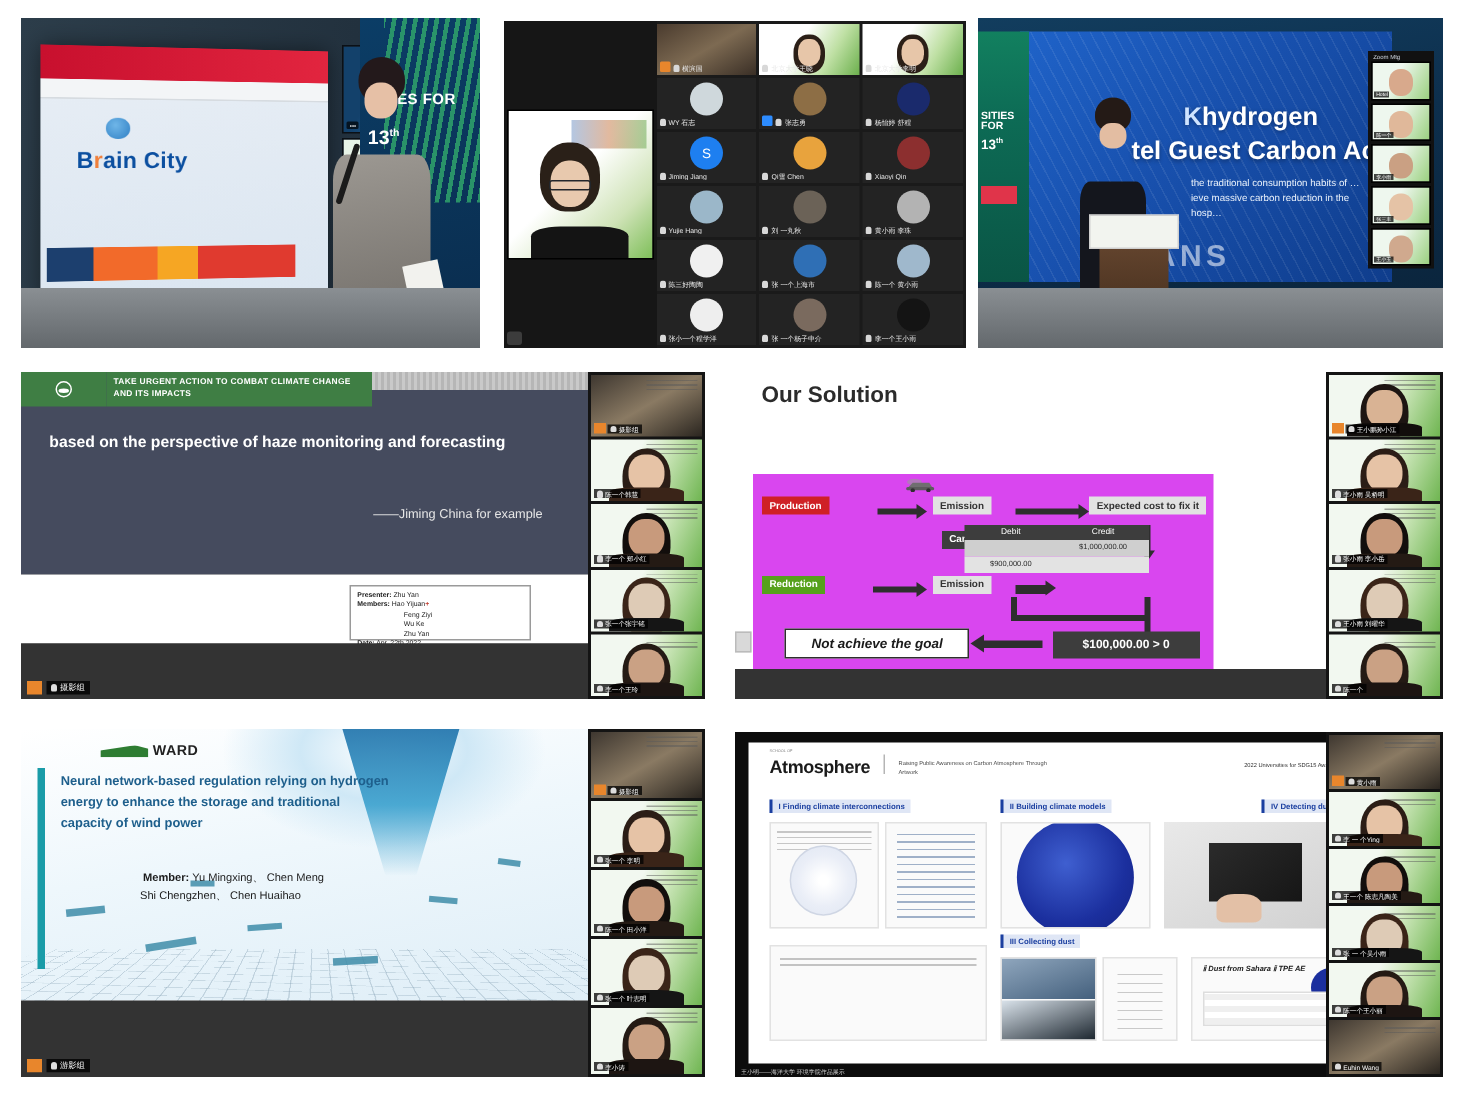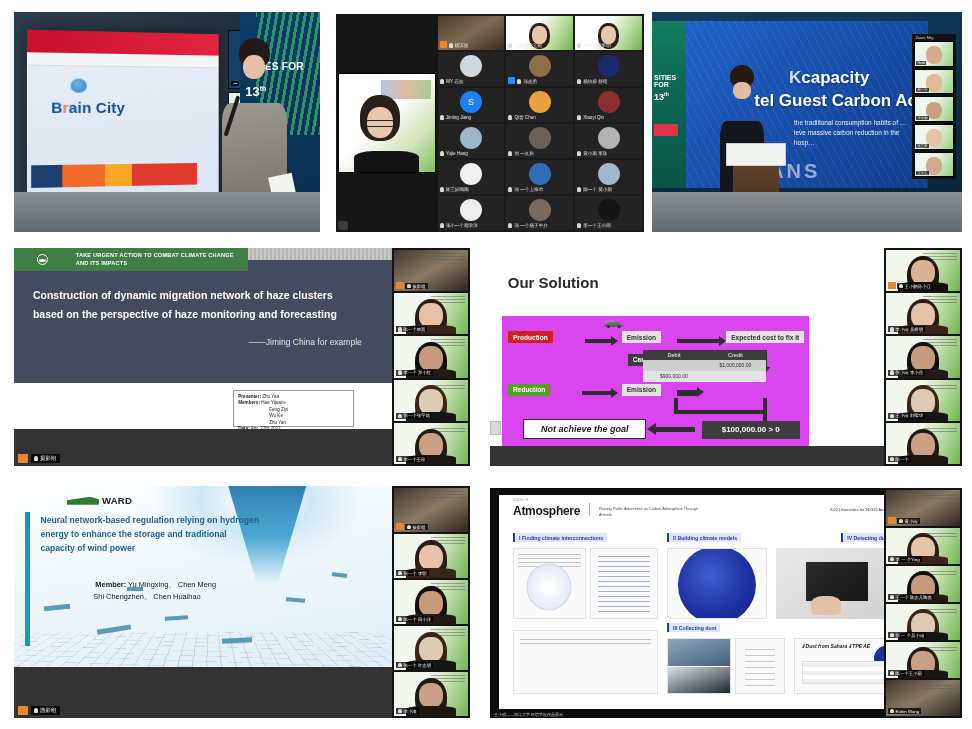--- a/index.html
+++ b/index.html
@@ -205,21 +205,21 @@
   .hz-info .ind{display:block;padding-left:31px;}
   .hz-bottom { position:absolute; left:0; bottom:0; right:0; height:17%; background:#333333; }
   .pres-bar { position:absolute; left:4px; bottom:3px; display:flex; align-items:center; gap:3px; }
   .pres-bar .host{width:10px;height:9px;background:#e8862c;}
   .pres-bar .lbl{background:rgba(0,0,0,.8);color:#fff;font-size:5.5px;padding:1px 3px;
         display:flex;align-items:center;gap:2px;}
   .pres-bar .lbl .mic{width:4px;height:5px;background:#ddd;border-radius:2px 2px 1px 1px;}
 
   
   .os { position:absolute; inset:0; background:#ffffff; }
-  .os-title { position:absolute; left:4.5%; top:3%; font-size:15px; font-weight:bold; color:#2b2b2b;margin-top:19px; }
+  .os-title { position:absolute; left:4.5%; top:3%; font-size:15px; font-weight:bold; color:#2b2b2b; }
   .os-bar { position:absolute; left:3%; top:20%; width:50%; height:11%;
         background:#3d3d3d; color:#fff; font-weight:bold; font-size:7.5px;
         display:flex; align-items:center; padding-left:8px;
         clip-path: polygon(0 0, 96% 0, 100% 50%, 96% 100%, 0 100%); }
   .os-canvas { position:absolute; left:3%; top:31%; right:19%; bottom:9%; background:#d946ef; }
   .chip { position:absolute; font-size:6.6px; font-weight:bold; padding:2.5px 5px; white-space:nowrap; }
   .chip.red   { background:#cf2026; color:#fff; }
   .chip.green { background:#56a11c; color:#fff; }
   .chip.grey  { background:#e2e2e2; color:#333; }
   .chip.dark  { background:#3d3d3d; color:#fff; }
@@ -516,21 +516,21 @@
           </div>
         </div>
     </div>
   </div>
 
   <div class="panel" id="panel-stage-knowcarbon">
     <div class="stage">
       <div class="kc-screen">
         <div class="kc-mesh"></div>
         <div class="kc-t1">
-          <span class="k">K</span><span>capacity</span>
+          <span class="k">K</span><span>hydrogen</span>
         </div>
         <div class="kc-t2">tel Guest Carbon Acc</div>
         <div class="kc-t3">the traditional consumption habits of  … ieve massive carbon reduction in the hosp…</div>
         <div class="kc-t4">ANS</div>
       </div>
 
       <div class="kc-side">
         <div class="txt1">SITIES FOR</div>
         <div class="txt2">
           <span>13</span><sup>th</sup>
@@ -577,21 +577,20 @@
   <div class="panel" id="panel-haze-slide">
     <div class="pres">
       <div class="pres-main">
         <div class="hz">
           <div class="hz-un">
             <div class="globe"></div>
           </div>
           <div class="hz-goal">TAKE URGENT ACTION TO COMBAT CLIMATE CHANGE AND ITS IMPACTS</div>
           <div class="hz-grey"></div>
           <div class="hz-h1">
-            <div>Construction of dynamic migration network of haze clusters</div>
             <div>based on the perspective of haze monitoring and forecasting</div>
           </div>
           <div class="hz-sub">——Jiming China for example</div>
         </div>
         <div class="hz-white"></div>
         <div class="hz-info">
           <div>
             <b>Presenter:</b>
             <span>Zhu Yan</span>
           </div>

